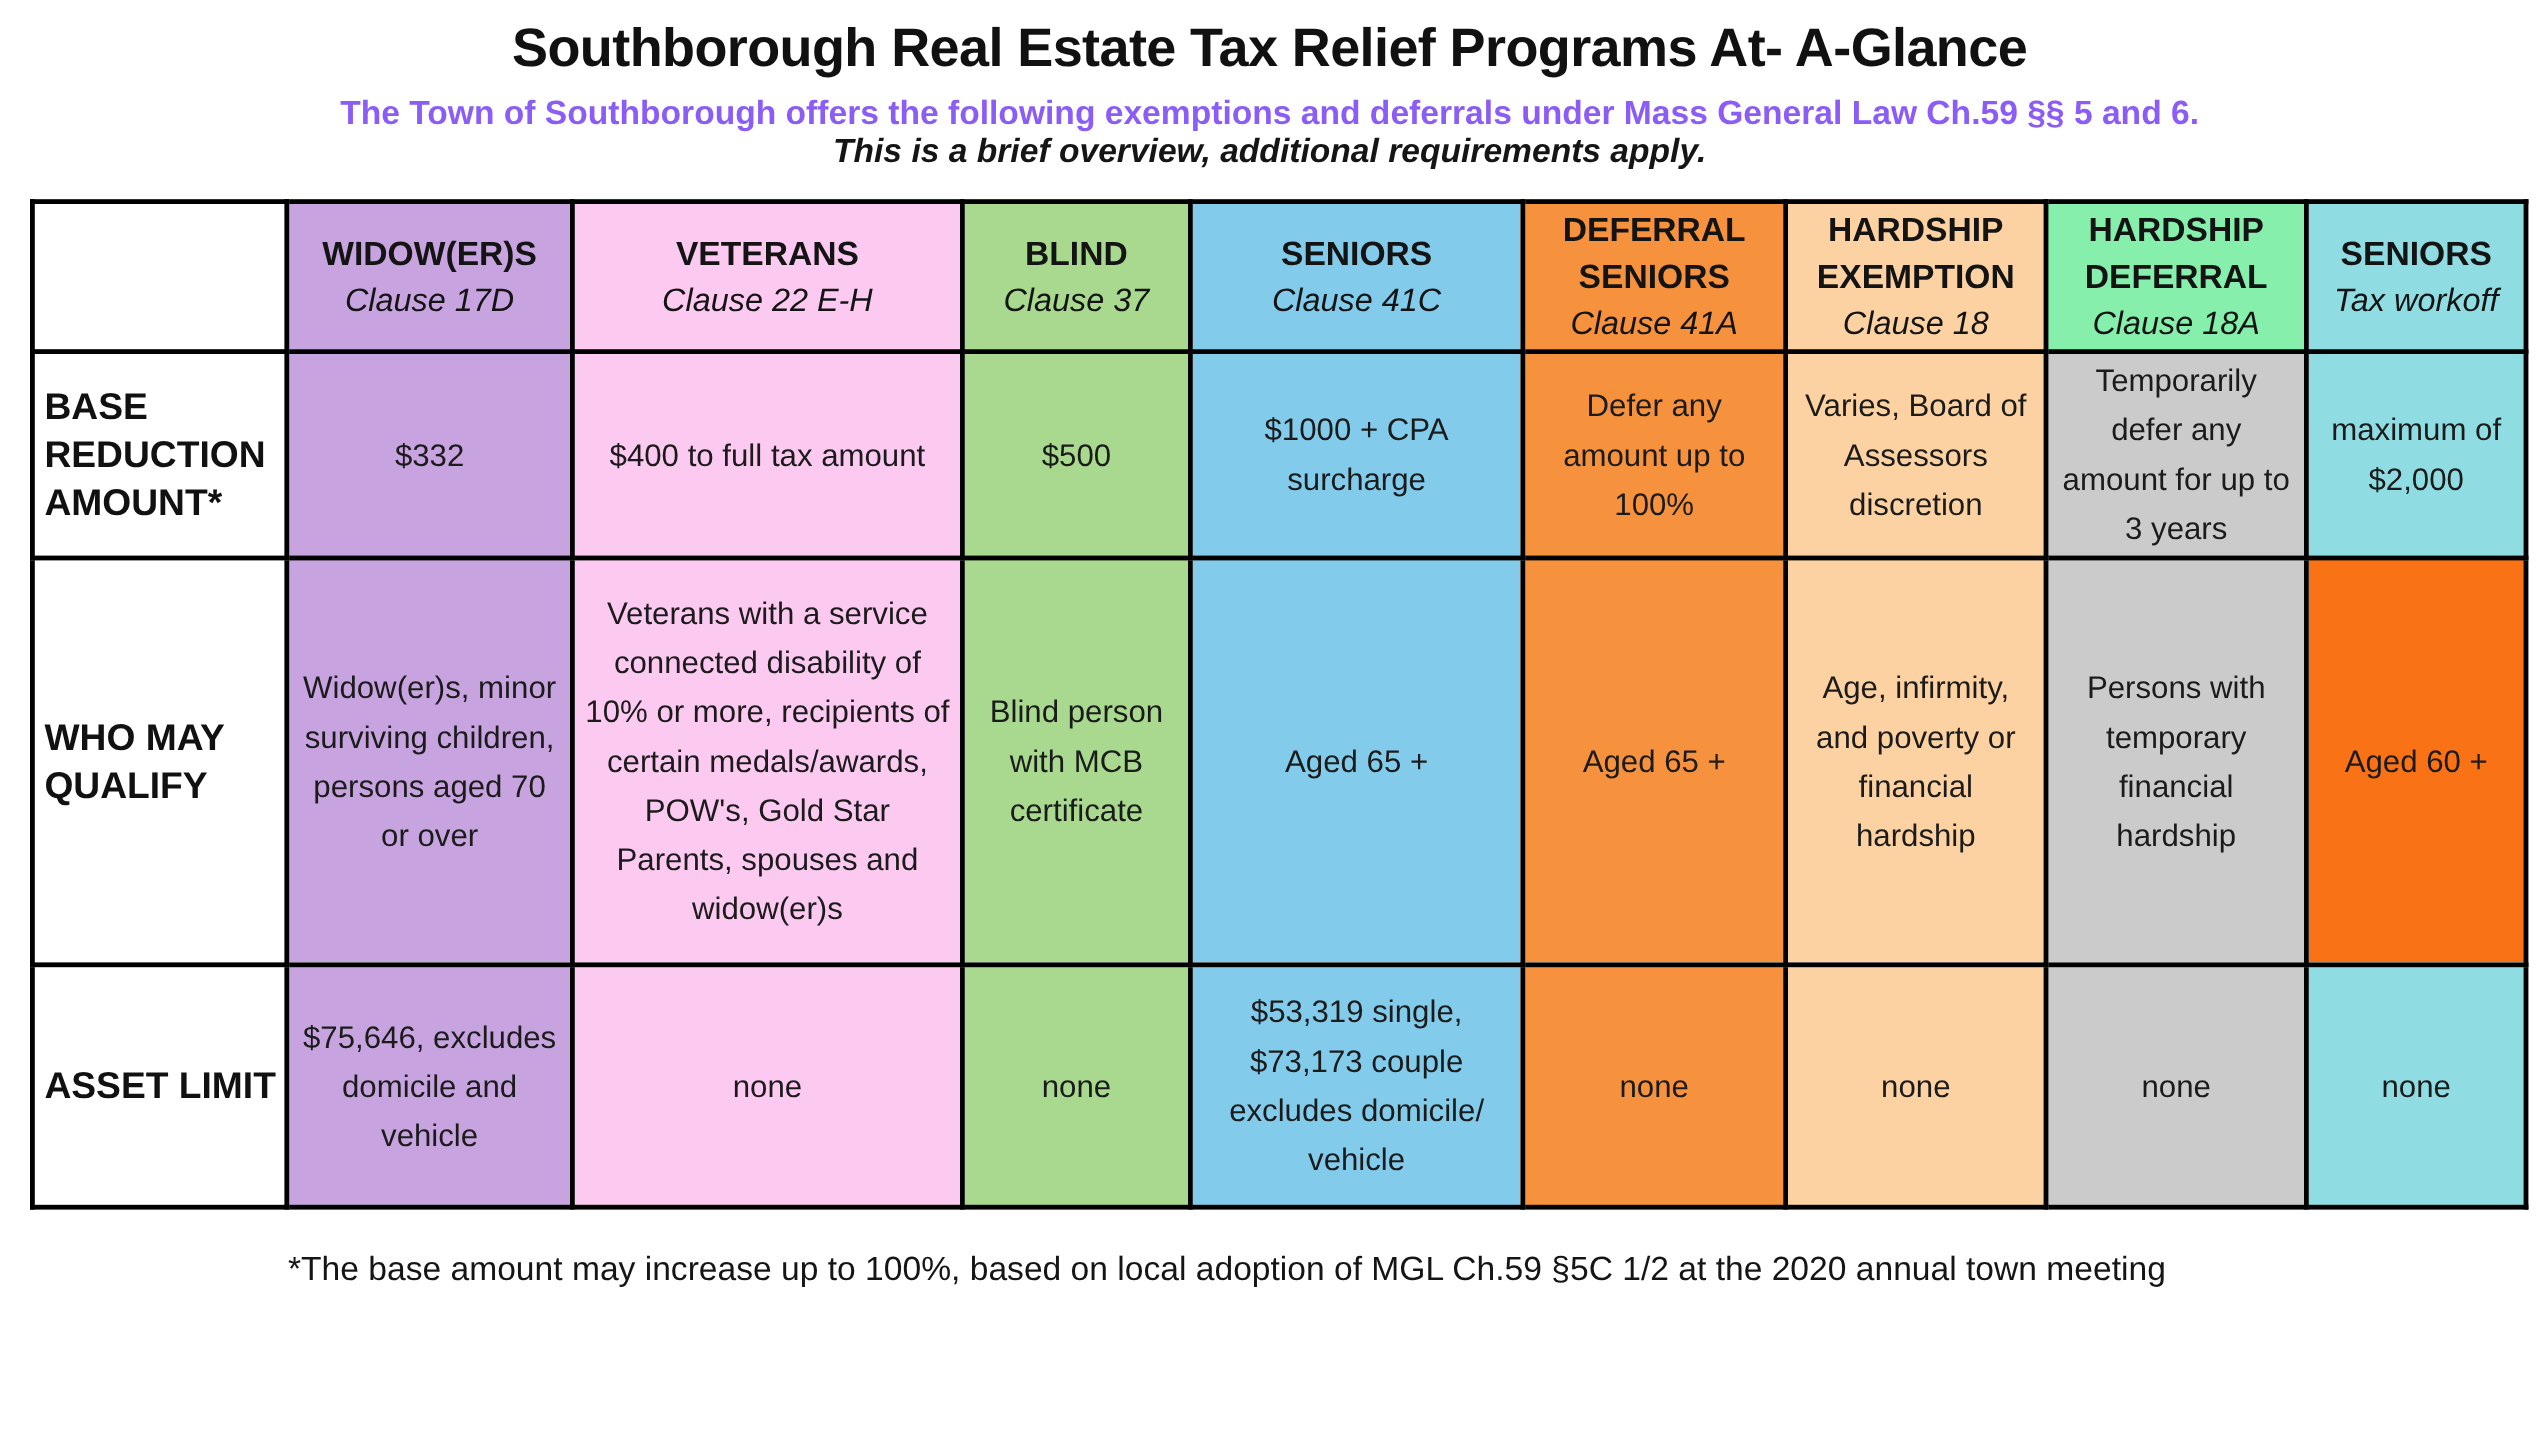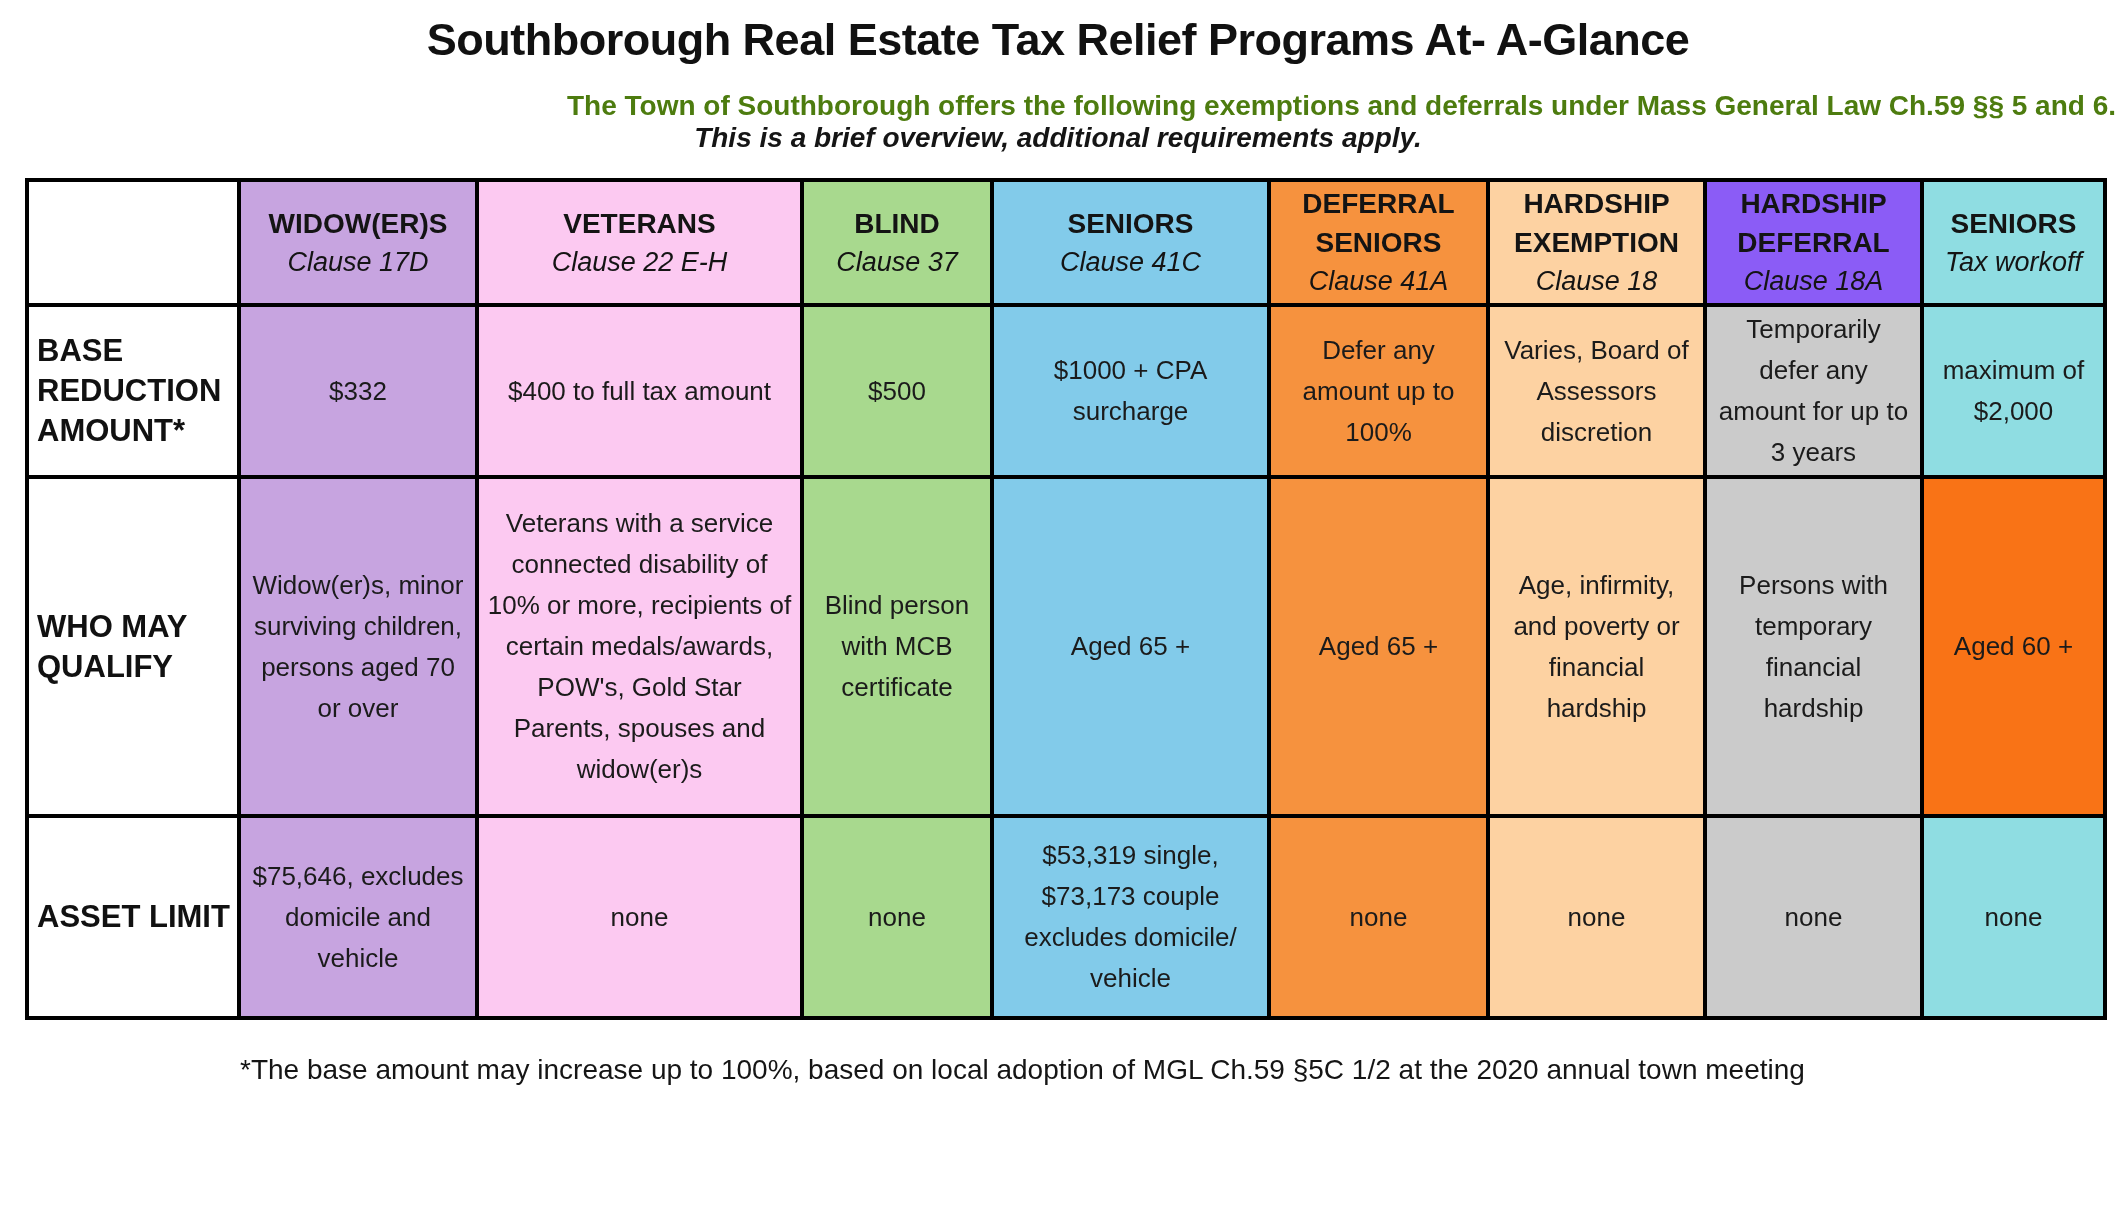--- a/index.html
+++ b/index.html
@@ -14,25 +14,25 @@
 
   .title {
     margin-top: 14px;
     text-align: center;
     font-size: 45px;
     font-weight: bold;
     letter-spacing: -0.5px;
     color: #111;
   }
   .subtitle {
-    margin-top: 24px;
-    text-align: right;
+    margin-top: 12px;
+    text-align: center;
     font-size: 28px;
     font-weight: bold;
-    color: #4d7c0f;
+    color: #8b5cf6;
   }
   .subtitle-note {
     margin-top: 0;
     text-align: center;
     font-size: 28px;
     font-weight: bold;
     font-style: italic;
     color: #151515;
   }
 
@@ -136,21 +136,21 @@
         <div class="cclause">Clause 41C</div>
       </th>
       <th class="colhead" style="background-color: rgb(246, 146, 62);">
         <div class="cname">DEFERRAL SENIORS</div>
         <div class="cclause">Clause 41A</div>
       </th>
       <th class="colhead" style="background-color: rgb(253, 210, 162);">
         <div class="cname">HARDSHIP EXEMPTION</div>
         <div class="cclause">Clause 18</div>
       </th>
-      <th class="colhead" style="background-color: #8b5cf6;">
+      <th class="colhead" style="background-color: #86efac;">
         <div class="cname">HARDSHIP DEFERRAL</div>
         <div class="cclause">Clause 18A</div>
       </th>
       <th class="colhead" style="background-color: rgb(143, 221, 226);">
         <div class="cname">SENIORS</div>
         <div class="cclause">Tax workoff</div>
       </th>
     </tr>
 
     <tr class="r-base">

